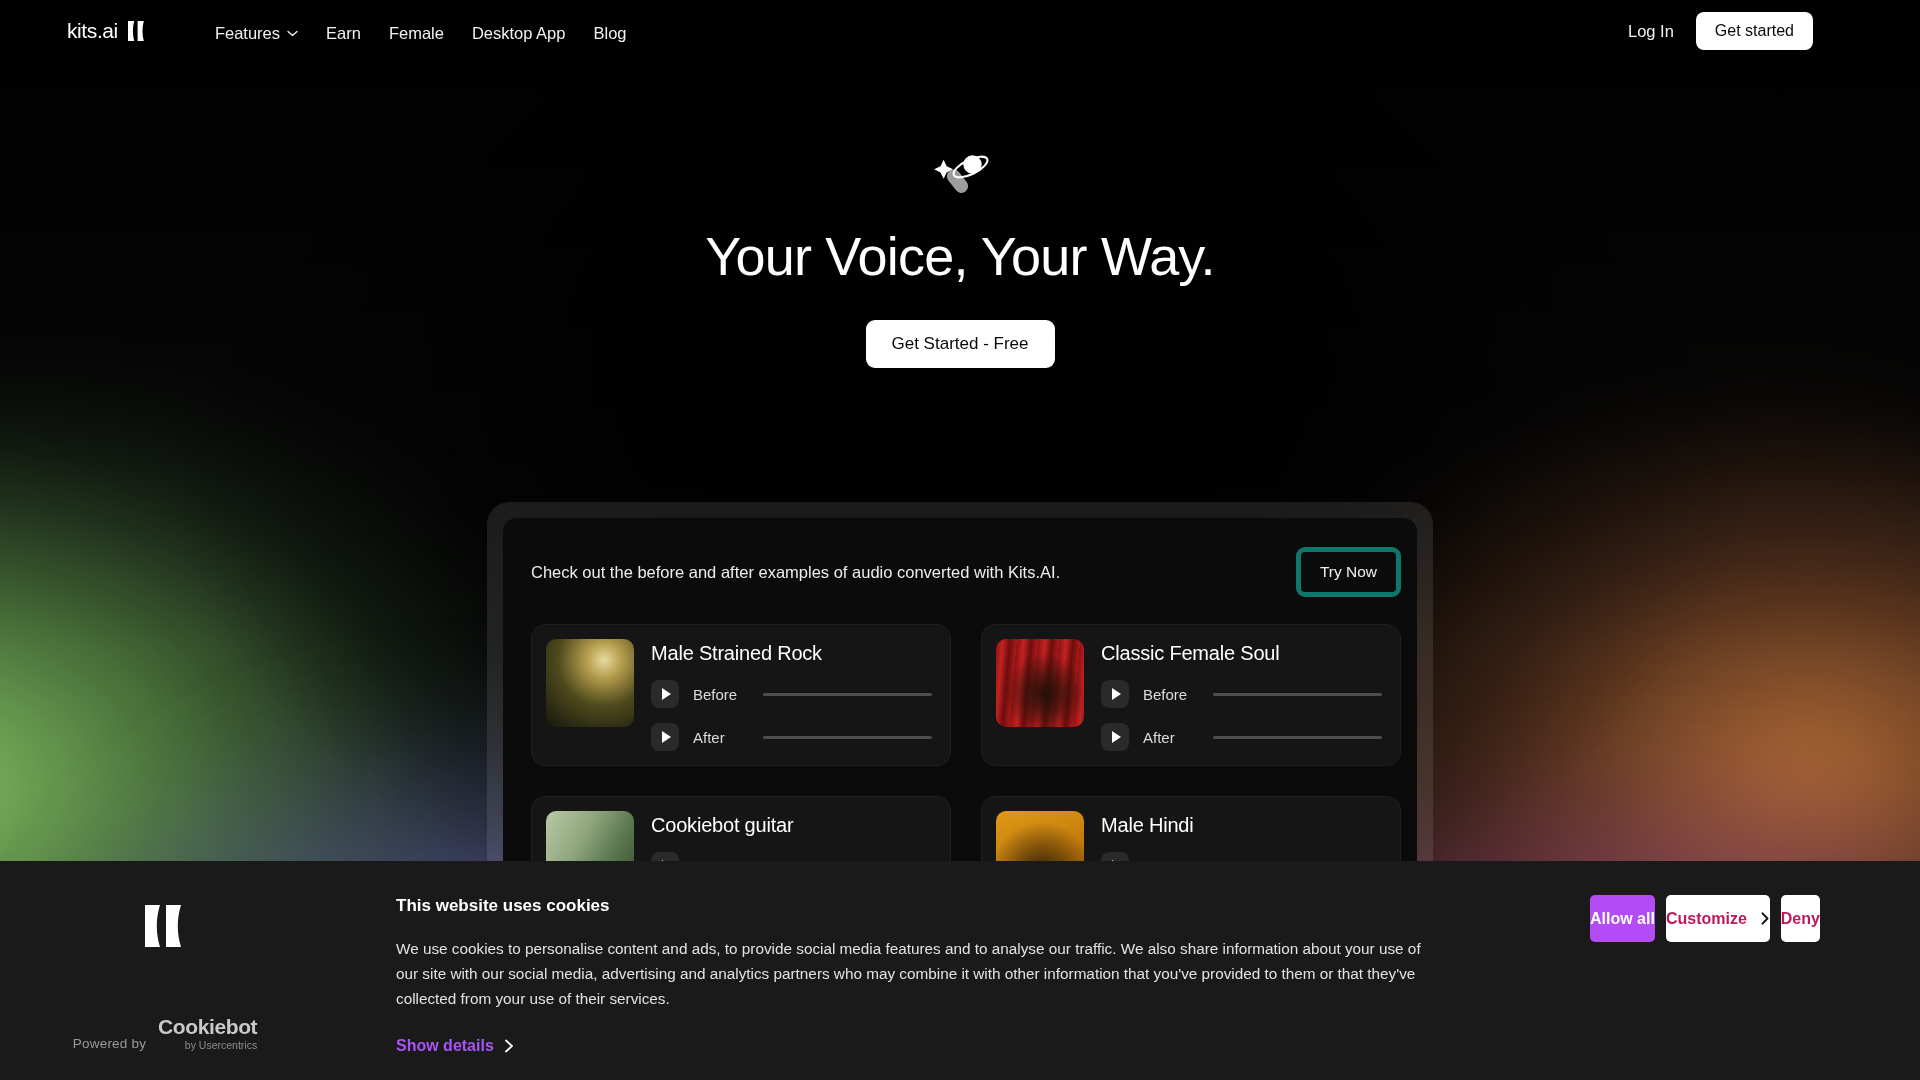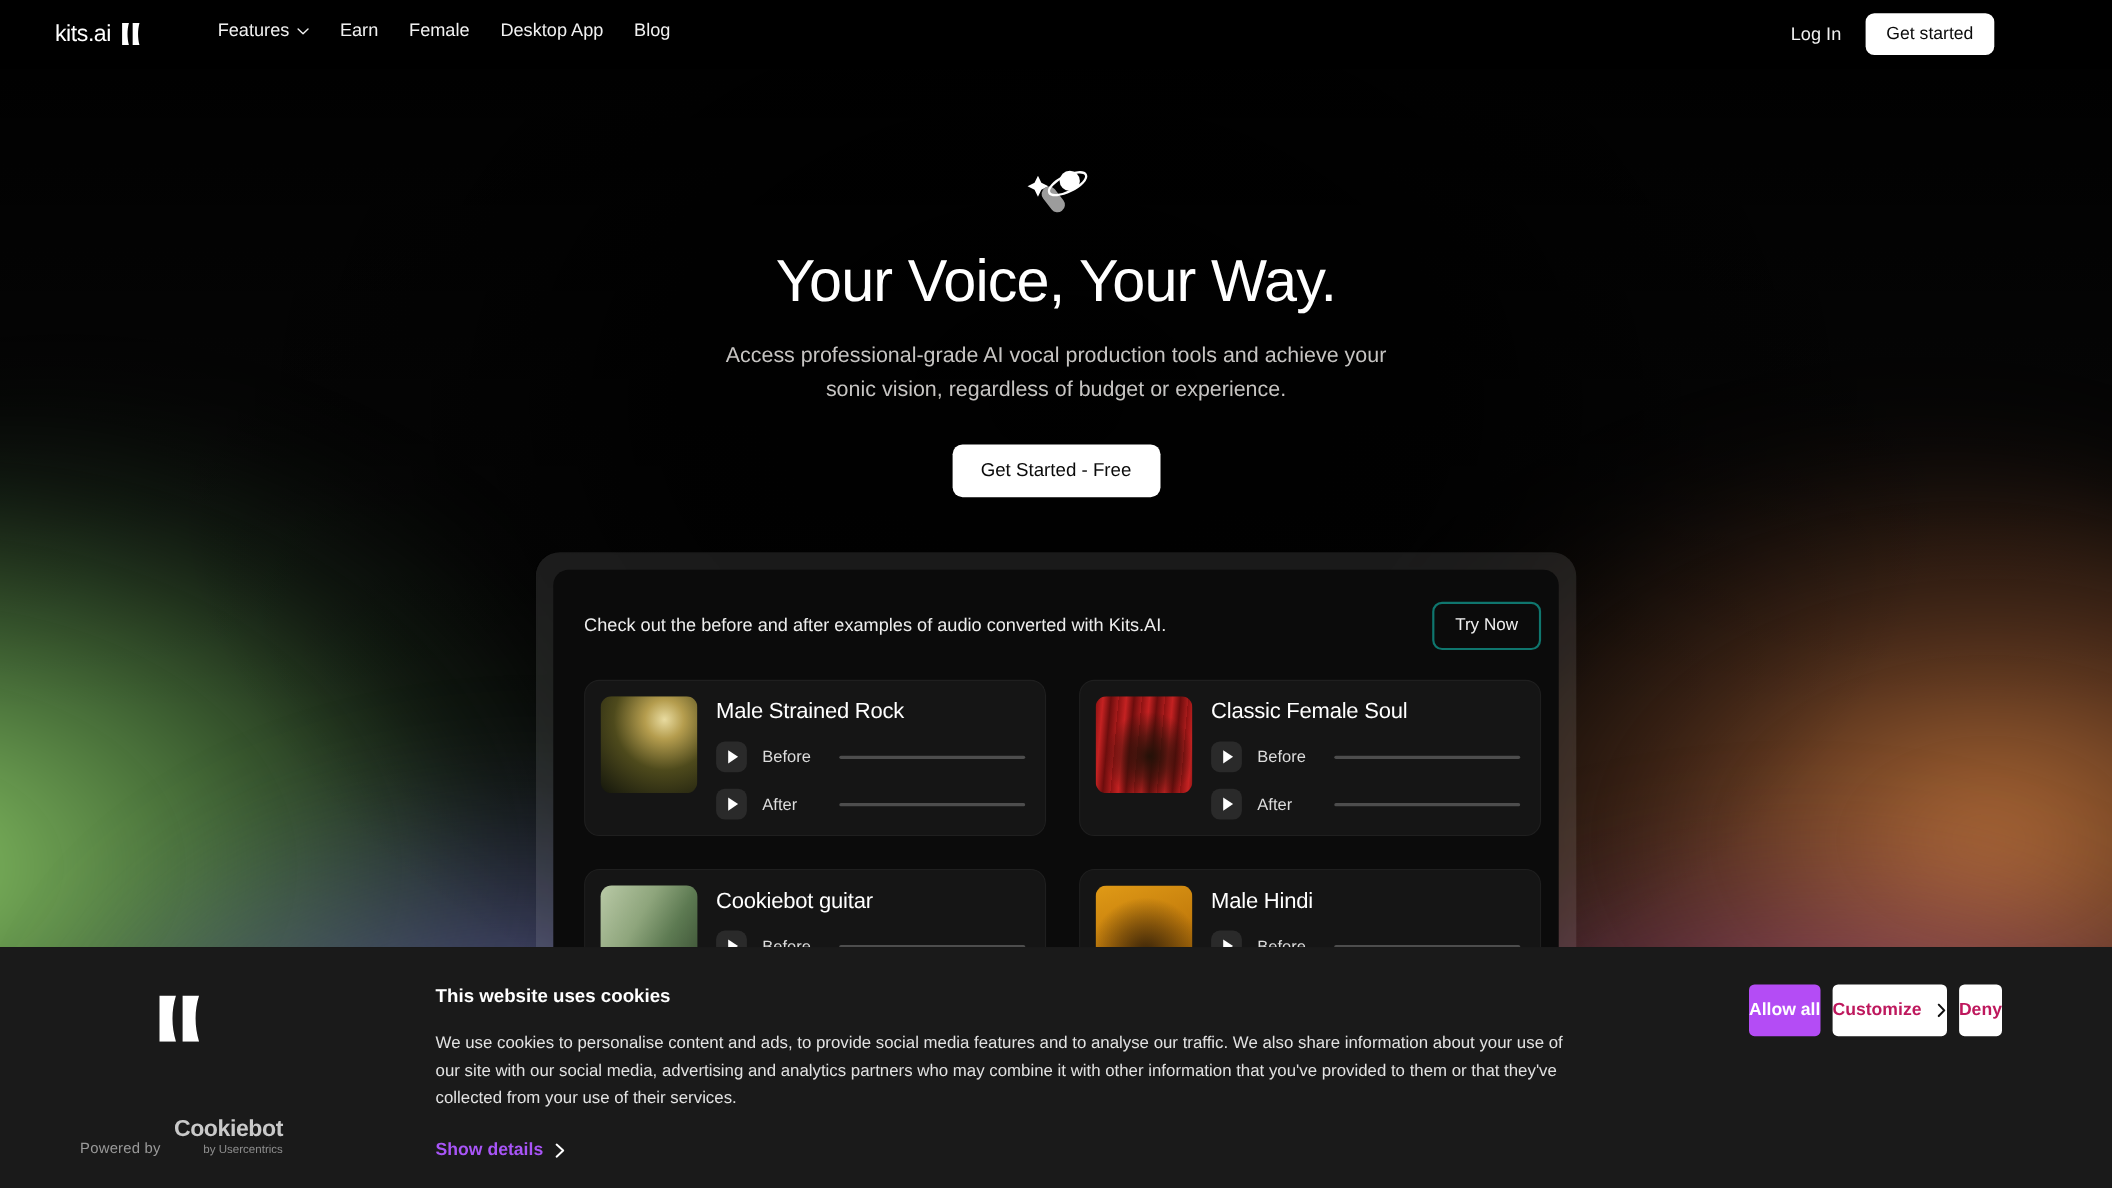--- a/index.html
+++ b/index.html
@@ -47,21 +47,21 @@
       linear-gradient(to bottom, rgba(0,0,0,0.98) 0%, rgba(0,0,0,0.55) 22%, rgba(0,0,0,0.10) 45%, rgba(0,0,0,0) 60%);
   }
 
   
   .navbar {
     position: absolute; top: 0; left: 0; right: 0; height: 62px;
     background: #000;
     display: flex; align-items: center;
     z-index: 40;
   }
-  .nav-left { display: flex; align-items: flex-start; margin-left: 50px; }
+  .nav-left { display: flex; align-items: flex-end; margin-left: 67px; }
   .logo { display: flex; align-items: center; gap: 9px; }
   .logo-word { color: #fff; font-size: 21px; font-weight: 500; letter-spacing: -0.4px; }
   .logo-mark { width: 21px; height: 20px; display: block; }
   .nav-links { display: flex; align-items: center; gap: 0; margin-left: 53px; }
   .nav-link {
     color: #f1f1f1; font-size: 16.5px; font-weight: 400;
     padding: 0 14px; cursor: pointer; white-space: nowrap;
     display: flex; align-items: center; gap: 7px;
   }
   .chev { display: inline-block; width: 11px; height: 7px; }
@@ -104,21 +104,21 @@
   .panel {
     width: 100%; height: 100%;
     background: #0b0b0b;
     border-radius: 14px 14px 0 0;
     padding: 29px 16px 0 28px;
     overflow: hidden;
   }
   .panel-head { display: flex; align-items: center; justify-content: space-between; }
   .panel-head-text { color: #ededed; font-size: 16.5px; font-weight: 400; }
   .try-now {
-    border: 2px solid #0f766e; background: transparent; color: #f0f0f0;
+    border: 5px solid #0f766e; background: transparent; color: #f0f0f0;
     font-size: 15.5px; border-radius: 9px; padding: 11px 19px; cursor: pointer;
     font-family: inherit;
   }
   .cards { margin-top: 27px; display: grid; grid-template-columns: 1fr 1fr; gap: 30px; }
   .card {
     background: #151515; border: 1px solid #1f1f1f; border-radius: 14px;
     padding: 14px; display: flex; gap: 17px; align-items: flex-start;
   }
   .card-thumb {
     width: 88px; height: 88px; min-width: 88px; border-radius: 10px;
@@ -245,21 +245,20 @@
   <section class="hero">
     <svg class="hero-icon" viewBox="0 0 62 56">
       <g>
         <path d="M11.5 18.2l3.1-6.4 3.1 6.4 6.4 3.1-6.4 3.1-3.1 6.4-3.1-6.4L5.1 21.3z" fill="#fff"></path>
         <rect x="21.5" y="20.5" width="13.5" height="26" rx="6.7" transform="rotate(-38 28 33)" fill="#9c9c9c"></rect>
         <circle cx="43.5" cy="16.5" r="9.2" fill="#fff"></circle>
         <ellipse cx="41.5" cy="19" rx="18.5" ry="7.2" transform="rotate(-26 41.5 19)" fill="none" stroke="#ffffff" stroke-width="2.1"></ellipse>
       </g>
     </svg>
     <h1 class="hero-title">Your Voice, Your Way.</h1>
-    <p class="hero-sub">Access professional-grade AI vocal production tools and achieve your sonic vision, regardless of budget or experience.</p>
     <button class="hero-cta">Get Started - Free</button>
   </section>
 
   <section class="panel-outer">
     <div class="panel">
       <div class="panel-head">
         <span class="panel-head-text">Check out the before and after examples of audio converted with Kits.AI.</span>
         <button class="try-now">Try Now</button>
       </div>
 

